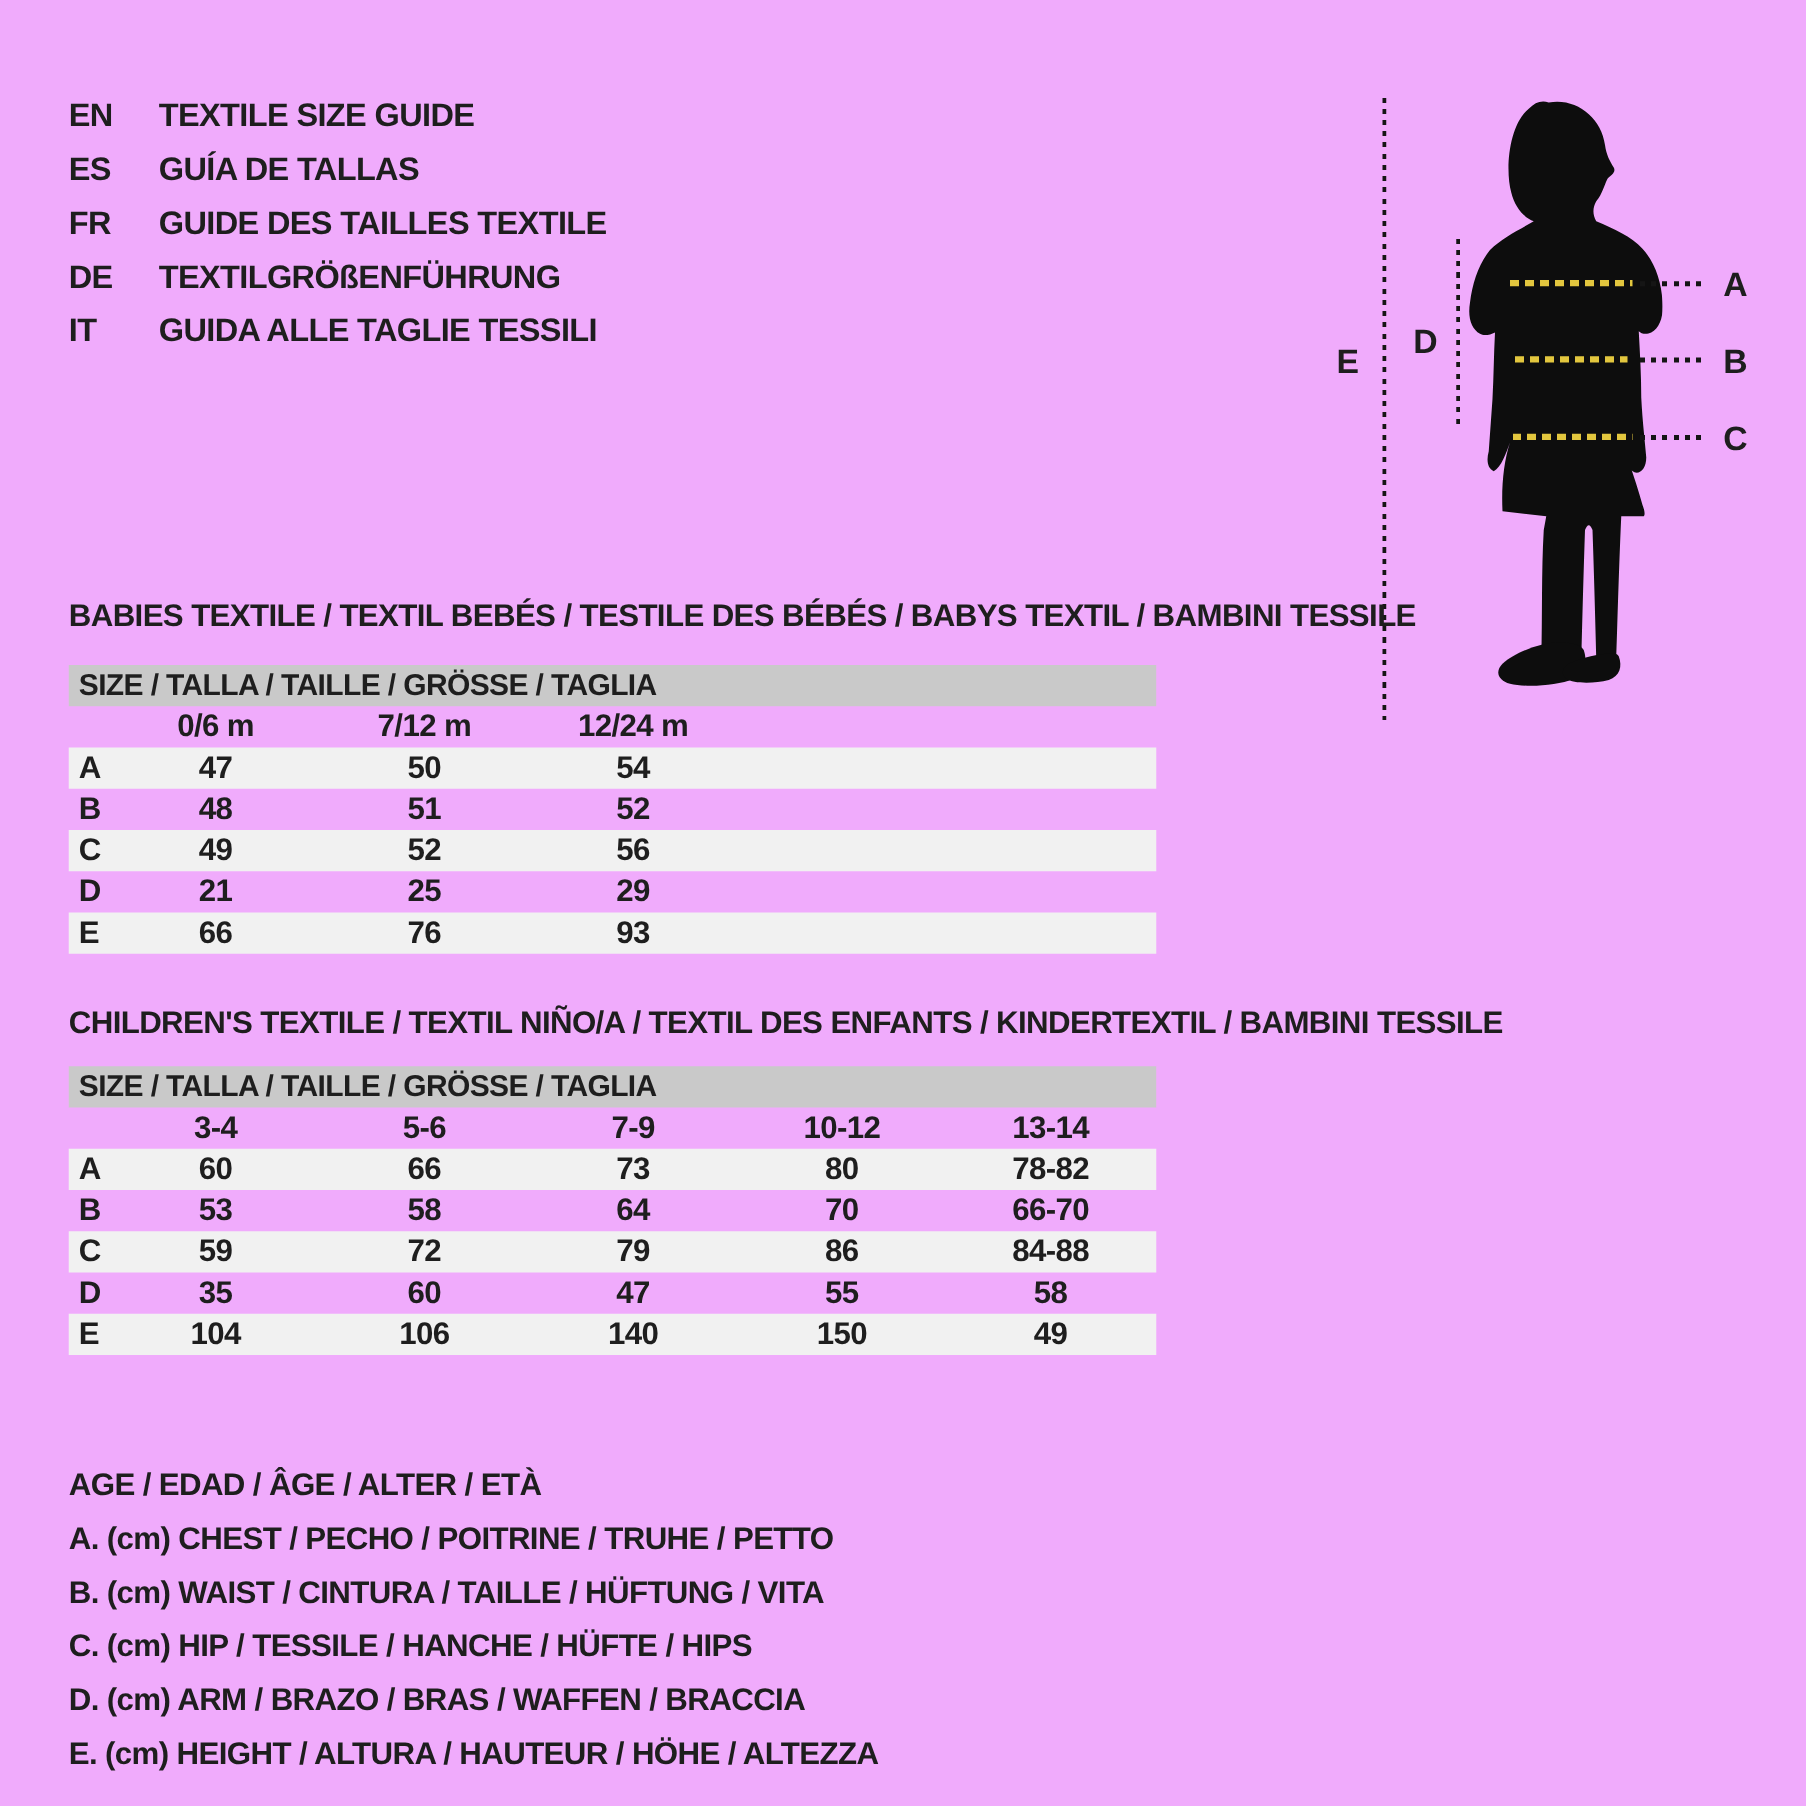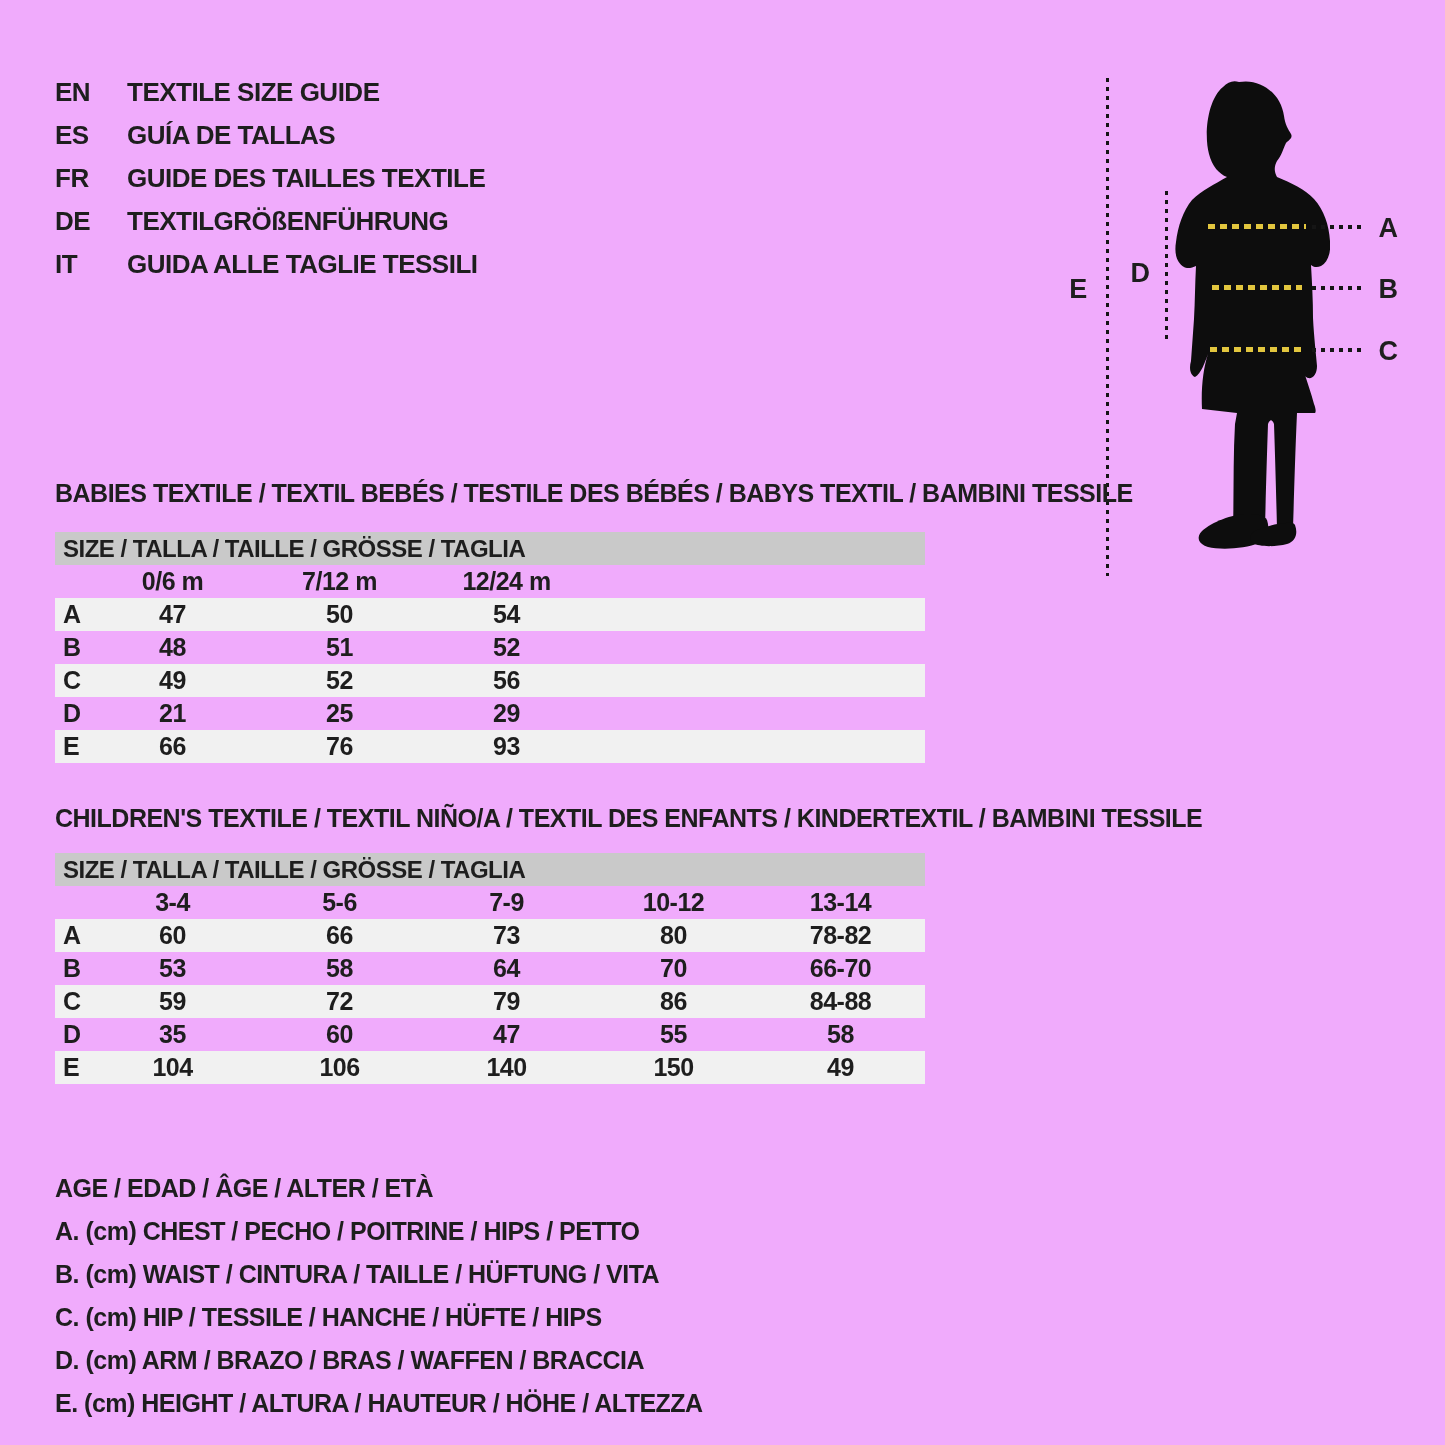--- a/index.html
+++ b/index.html
@@ -203,20 +203,20 @@
           <span class="cell">106</span>
           <span class="cell">140</span>
           <span class="cell">150</span>
           <span class="cell">49</span>
         </div>
       </div>
   </div>
 
   <div id="legend">
       <div class="legend-line">AGE / EDAD / ÂGE / ALTER / ETÀ</div>
-      <div class="legend-line">A. (cm) CHEST / PECHO / POITRINE / HIPS / PETTO</div>
+      <div class="legend-line">A. (cm) CHEST / PECHO / POITRINE / TRUHE / PETTO</div>
       <div class="legend-line">B. (cm) WAIST / CINTURA / TAILLE / HÜFTUNG / VITA</div>
       <div class="legend-line">C. (cm) HIP / TESSILE / HANCHE / HÜFTE / HIPS</div>
       <div class="legend-line">D. (cm) ARM / BRAZO / BRAS / WAFFEN / BRACCIA</div>
       <div class="legend-line">E. (cm) HEIGHT / ALTURA / HAUTEUR / HÖHE / ALTEZZA</div>
     </div>
 
 </div>
 
 </body></html>

